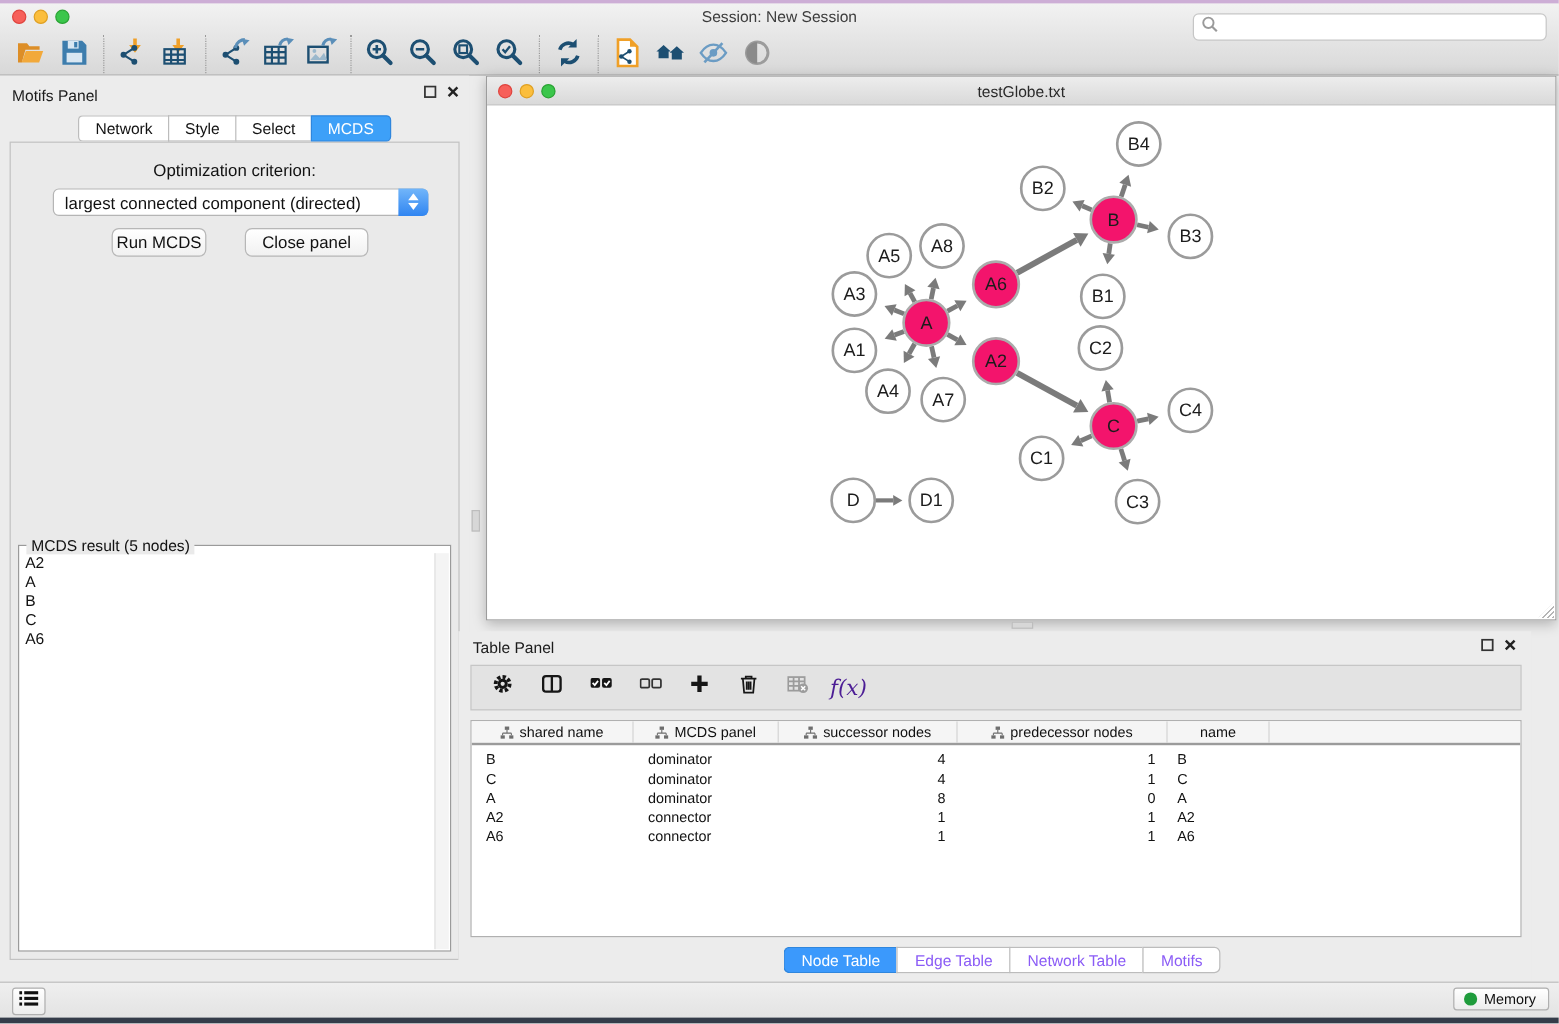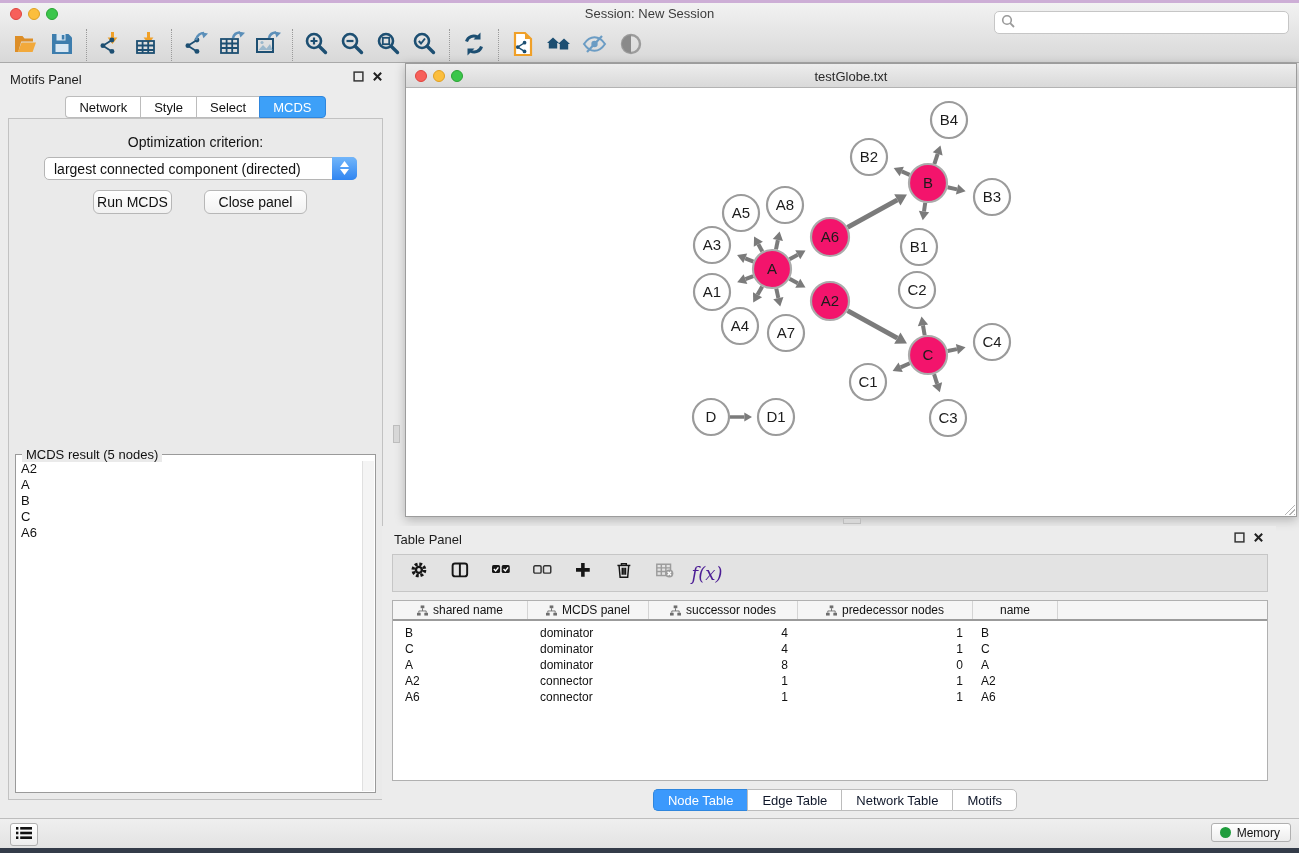--- a/index.html
+++ b/index.html
@@ -89,21 +89,21 @@
   .c0 { width:135px; padding-left:12px; }
   .c1 { width:121px; padding-left:12px; }
   .c2 { width:149px; text-align:right; padding-right:10px; }
   .c3 { width:175px; text-align:right; padding-right:10px; }
   .c4 { width:85px; padding-left:8px; }
   .c5 { flex:1; }
   .thead .c0,.thead .c1,.thead .c2,.thead .c3,.thead .c4 { padding:0; text-align:center; }
   .tbody { padding-top:4px; }
 
   .tp-tabs { position:absolute; left:0; right:0; top:263px; display:flex; justify-content:center; }
-  .tp-tab { height:22px; padding:0 14px; font-size:13px; background:#fff; border:1px solid #bcbcbc; border-right:none; display:flex; align-items:center; color:#0f172a; }
+  .tp-tab { height:22px; padding:0 14px; font-size:13px; background:#fff; border:1px solid #bcbcbc; border-right:none; display:flex; align-items:center; color:#8b5cf6; }
   .tp-tab:first-child { border-radius:5px 0 0 5px; }
   .tp-tab:last-child { border-radius:0 5px 5px 0; border-right:1px solid #bcbcbc; }
   .tp-tab.active { background:#3b99fc; border-color:#2f86dd; color:#fff;margin-left:12px; }
 
   
   .statusbar { position:absolute; left:0; top:818px; width:1299px; height:30px; background:linear-gradient(#efefef,#e3e3e3); border-top:1px solid #bdbdbd; }
   .sb-left-btn { position:absolute; left:10px; top:4px; width:28px; height:23px; background:linear-gradient(#ffffff,#ededed); border:1px solid #b0b0b0; border-radius:3px; display:flex; align-items:center; justify-content:center; }
   .sb-left-btn svg { width:16px; height:14px; }
   .memory-btn { position:absolute; right:8px; top:4px; height:19px; padding:0 10px 0 8px; background:linear-gradient(#ffffff,#ededed); border:1px solid #b0b0b0; border-radius:3px; display:flex; align-items:center; gap:6px; font-size:12px; color:#111; }
   .memory-dot { width:11px; height:11px; border-radius:50%; background:#1f9c3c; }

